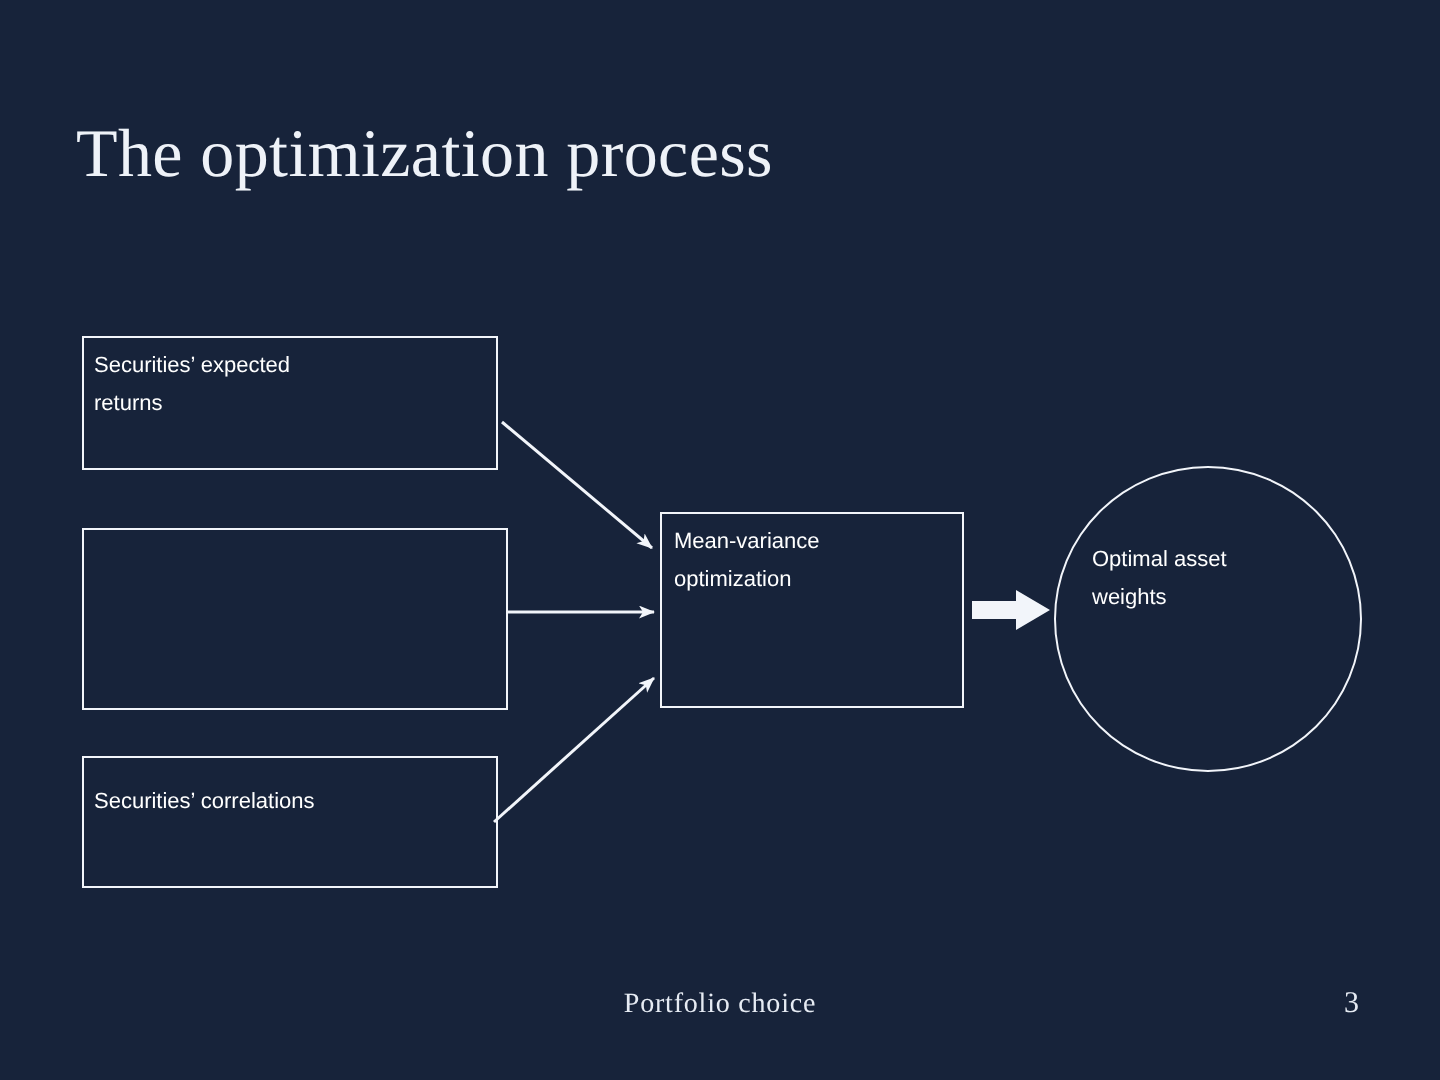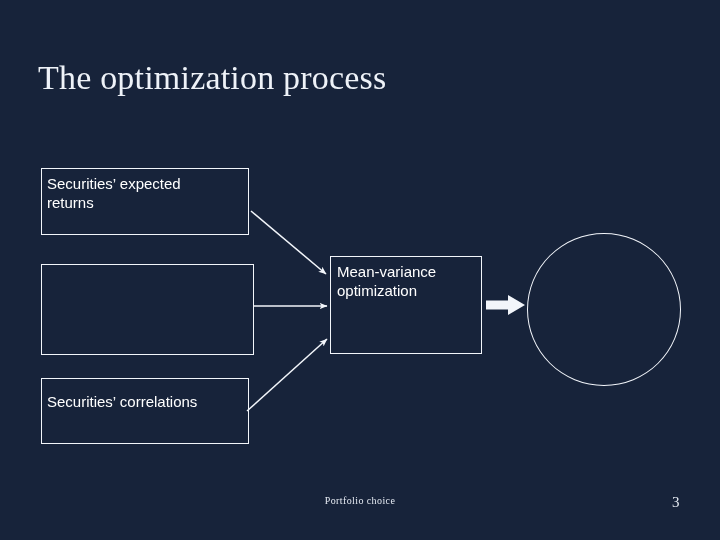--- a/index.html
+++ b/index.html
@@ -33,21 +33,21 @@
   .node-box {
     position: absolute;
     box-sizing: border-box;
     border: 1px solid #f2f5fa;
     background: transparent;
   }
   .node-label {
     position: absolute;
     color: #ffffff;
     font-family: "Liberation Sans", sans-serif;
-    font-size: 15px;
+    font-size: 11px;
     line-height: 19px;
     white-space: pre-line;
   }
 
   #box-expected-returns { left: 41px;  top: 168px; width: 208px; height: 67px; }
   #lbl-expected-returns { left: 47px;  top: 174px; width: 190px; }
 
   #box-standard-deviations { left: 41px; top: 264px; width: 213px; height: 91px; }
   #lbl-standard-deviations { left: 47px; top: 270px; width: 200px; }
 
@@ -84,21 +84,21 @@
   }
 
   
   #footer-note {
     position: absolute;
     left: 0;
     top: 495px;
     width: 720px;
     text-align: center;
     font-family: "Liberation Serif", serif;
-    font-size: 10px;
+    font-size: 14px;
     color: #e6ebf3;
     letter-spacing: 0.4px;
   }
   #page-number {
     position: absolute;
     left: 672px;
     top: 494px;
     width: 24px;
     text-align: left;
     font-family: "Liberation Serif", serif;
@@ -136,18 +136,20 @@
   <div id="box-standard-deviations" class="node-box"></div>
 
   <div id="box-correlations" class="node-box"></div>
   <div id="lbl-correlations" class="node-label">Securities’ correlations</div>
 
   <div id="box-optimization" class="node-box"></div>
   <div id="lbl-optimization" class="node-label">Mean-variance
 optimization</div>
 
   <div id="ellipse-optimal-weights"></div>
+  <div id="lbl-optimal-weights" class="node-label">Optimal asset
+weights</div>
 
   <div id="footer-note">Portfolio choice</div>
 
   <div id="page-number">3</div>
 
 </div>
 
 </body></html>

